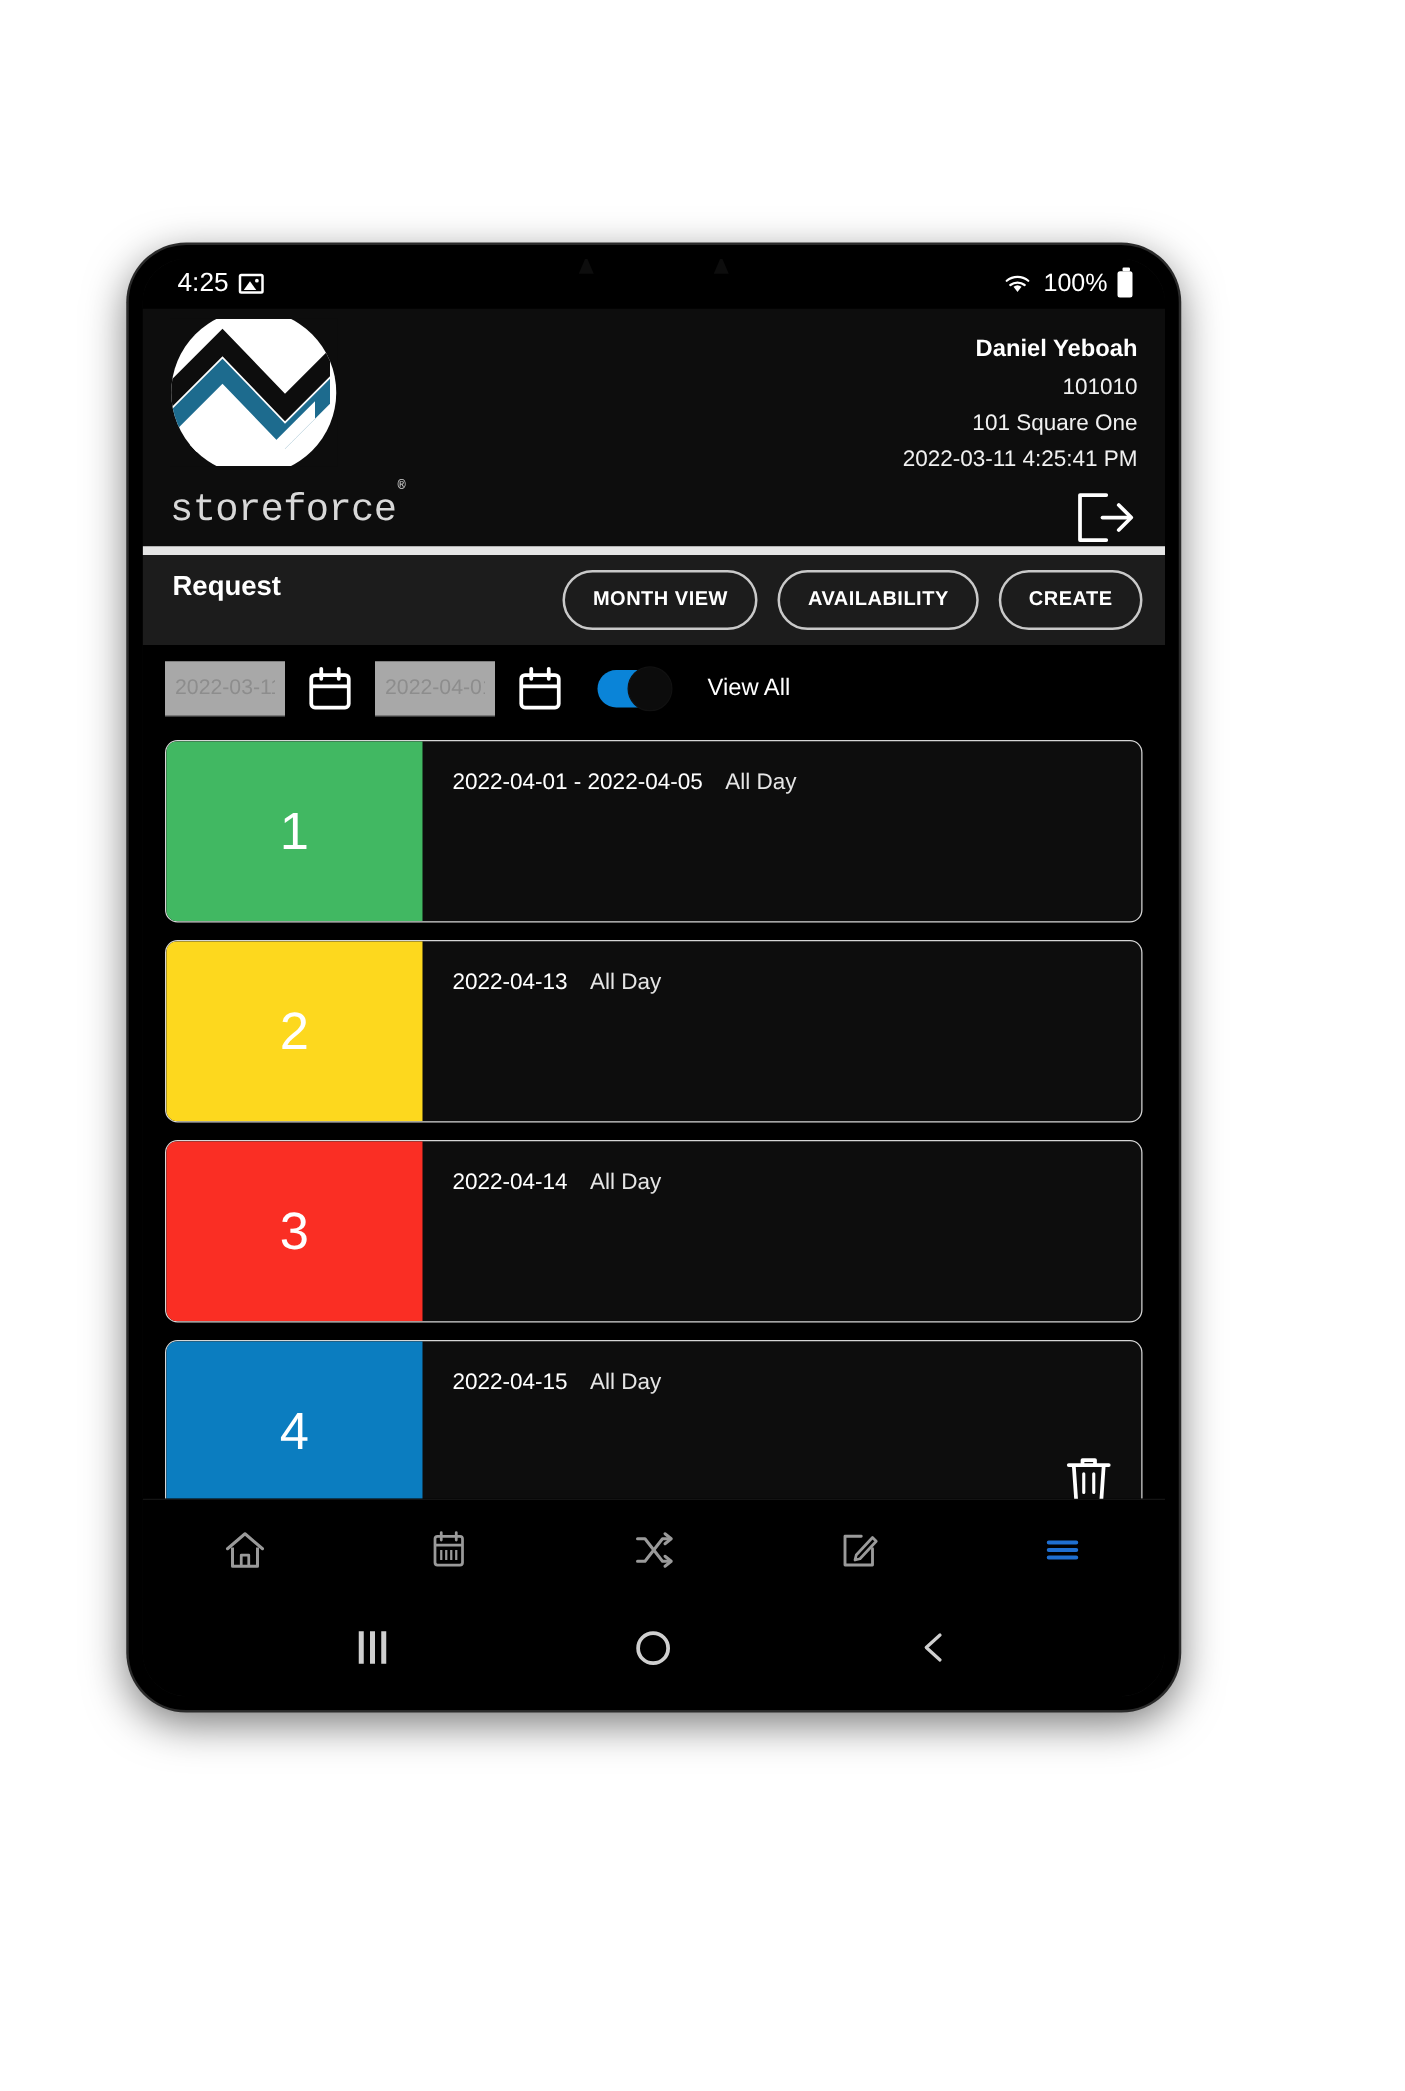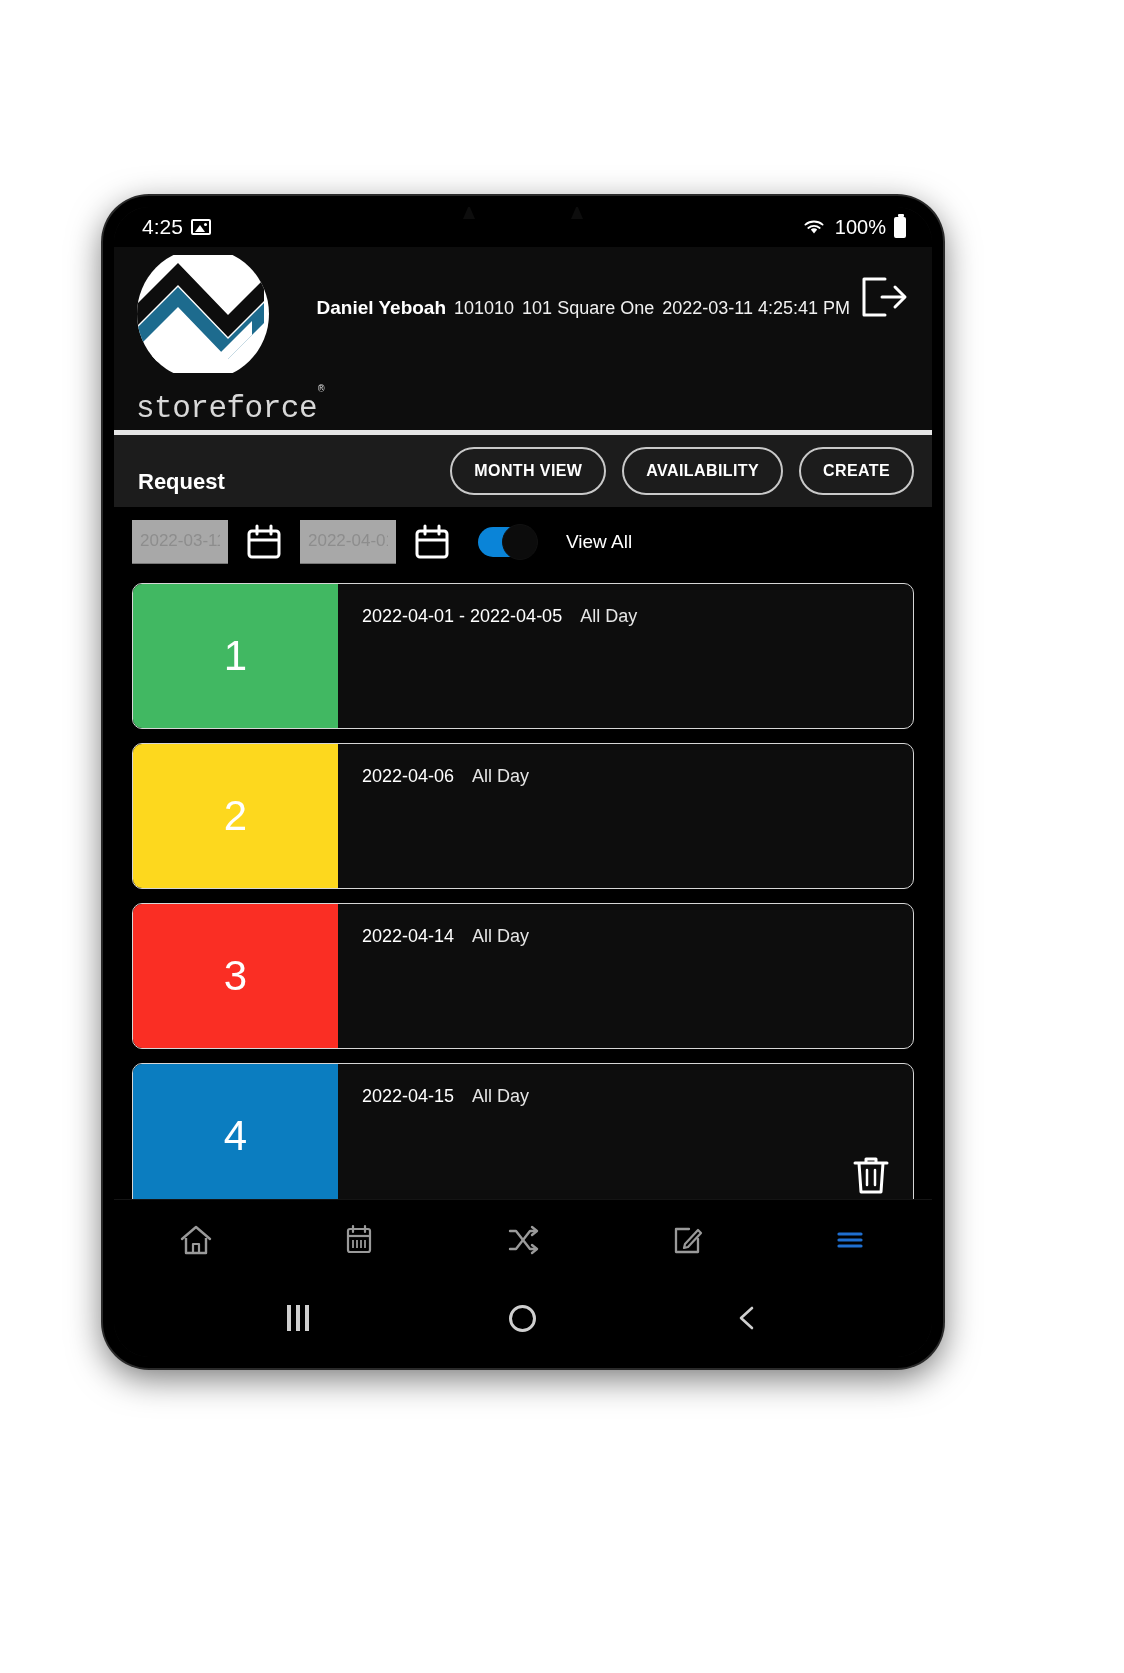--- a/index.html
+++ b/index.html
@@ -79,36 +79,36 @@
     background: #0d0d0d;
   }
   .logo-mark svg { display:block; }
   .logo-word {
     margin-top: 18px; font-size: 31px; color: #d8d8d8; letter-spacing: -0.5px;
     font-family: Liberation Mono, monospace; position: relative; display:inline-block;
   }
   .logo-word sup { font-size: 11px; position: relative; top: -14px; left: 1px; }
   .user-block {
     margin-left: auto; text-align: right; color: #ffffff;
-    padding-top: 14px; display:flex; flex-direction:row; gap: 8px; align-items:flex-end;
+    padding-top: 14px; display:flex; flex-direction:column; gap: 8px; align-items:flex-end;
   }
   .user-name { font-size: 19px; font-weight: bold; }
   .user-line { font-size: 18px; color: #f0f0f0; }
   .logout-btn {
     margin-top: 6px; width: 52px; height: 44px; cursor: pointer;
     display:flex; align-items:center; justify-content:flex-end;
   }
 
   
   .actionbar {
     background: #1c1c1c;
-    display: flex; align-items: flex-end;
+    display: flex; align-items: flex-start;
     padding: 12px 18px;
     gap: 14px;
-    border-top: 5px solid #e5e5e5;
+    border-top: 7px solid #e5e5e5;
   }
   .page-title { font-size: 22px; font-weight: bold; color: #fff; margin-left: 6px; }
   .act-buttons { margin-left:auto; display:flex; gap: 16px; }
   .pill {
     border: 2px solid #c9c9c9; border-radius: 26px;
     color: #fff; background: transparent;
     font-size: 16px; font-weight: bold; letter-spacing: .4px;
     padding: 13px 22px; cursor: pointer;
     font-family: "Liberation Sans", sans-serif;
   }
@@ -281,21 +281,21 @@
             <div class="req-date">2022-04-01 - 2022-04-05</div>
             <div class="req-time">All Day</div>
           </div>
         </div>
 
         <div class="req-card">
           <div class="req-color" style="background: rgb(253, 216, 30);">
             <span>2</span>
           </div>
           <div class="req-body">
-            <div class="req-date">2022-04-06</div>
+            <div class="req-date">2022-04-13</div>
             <div class="req-time">All Day</div>
           </div>
         </div>
 
         <div class="req-card">
           <div class="req-color" style="background: rgb(250, 46, 36);">
             <span>3</span>
           </div>
           <div class="req-body">
             <div class="req-date">2022-04-14</div>

